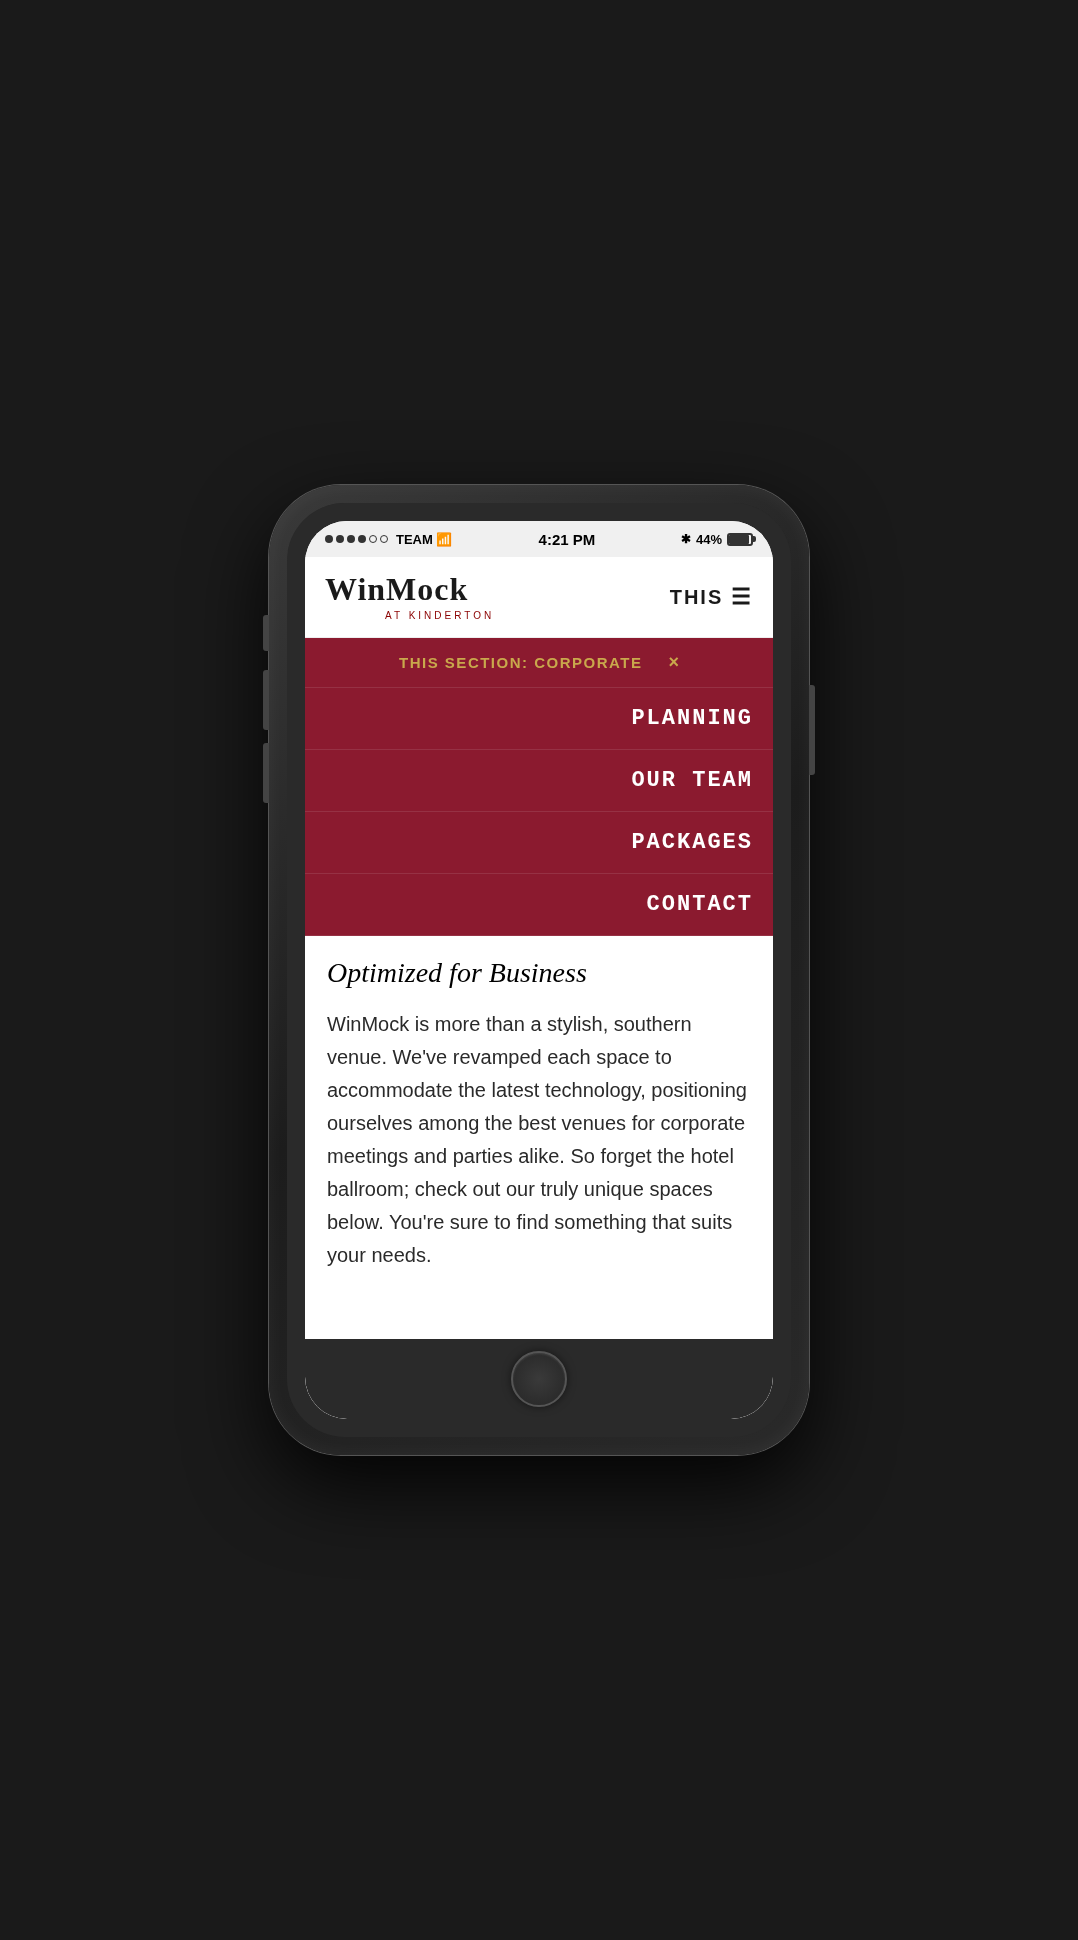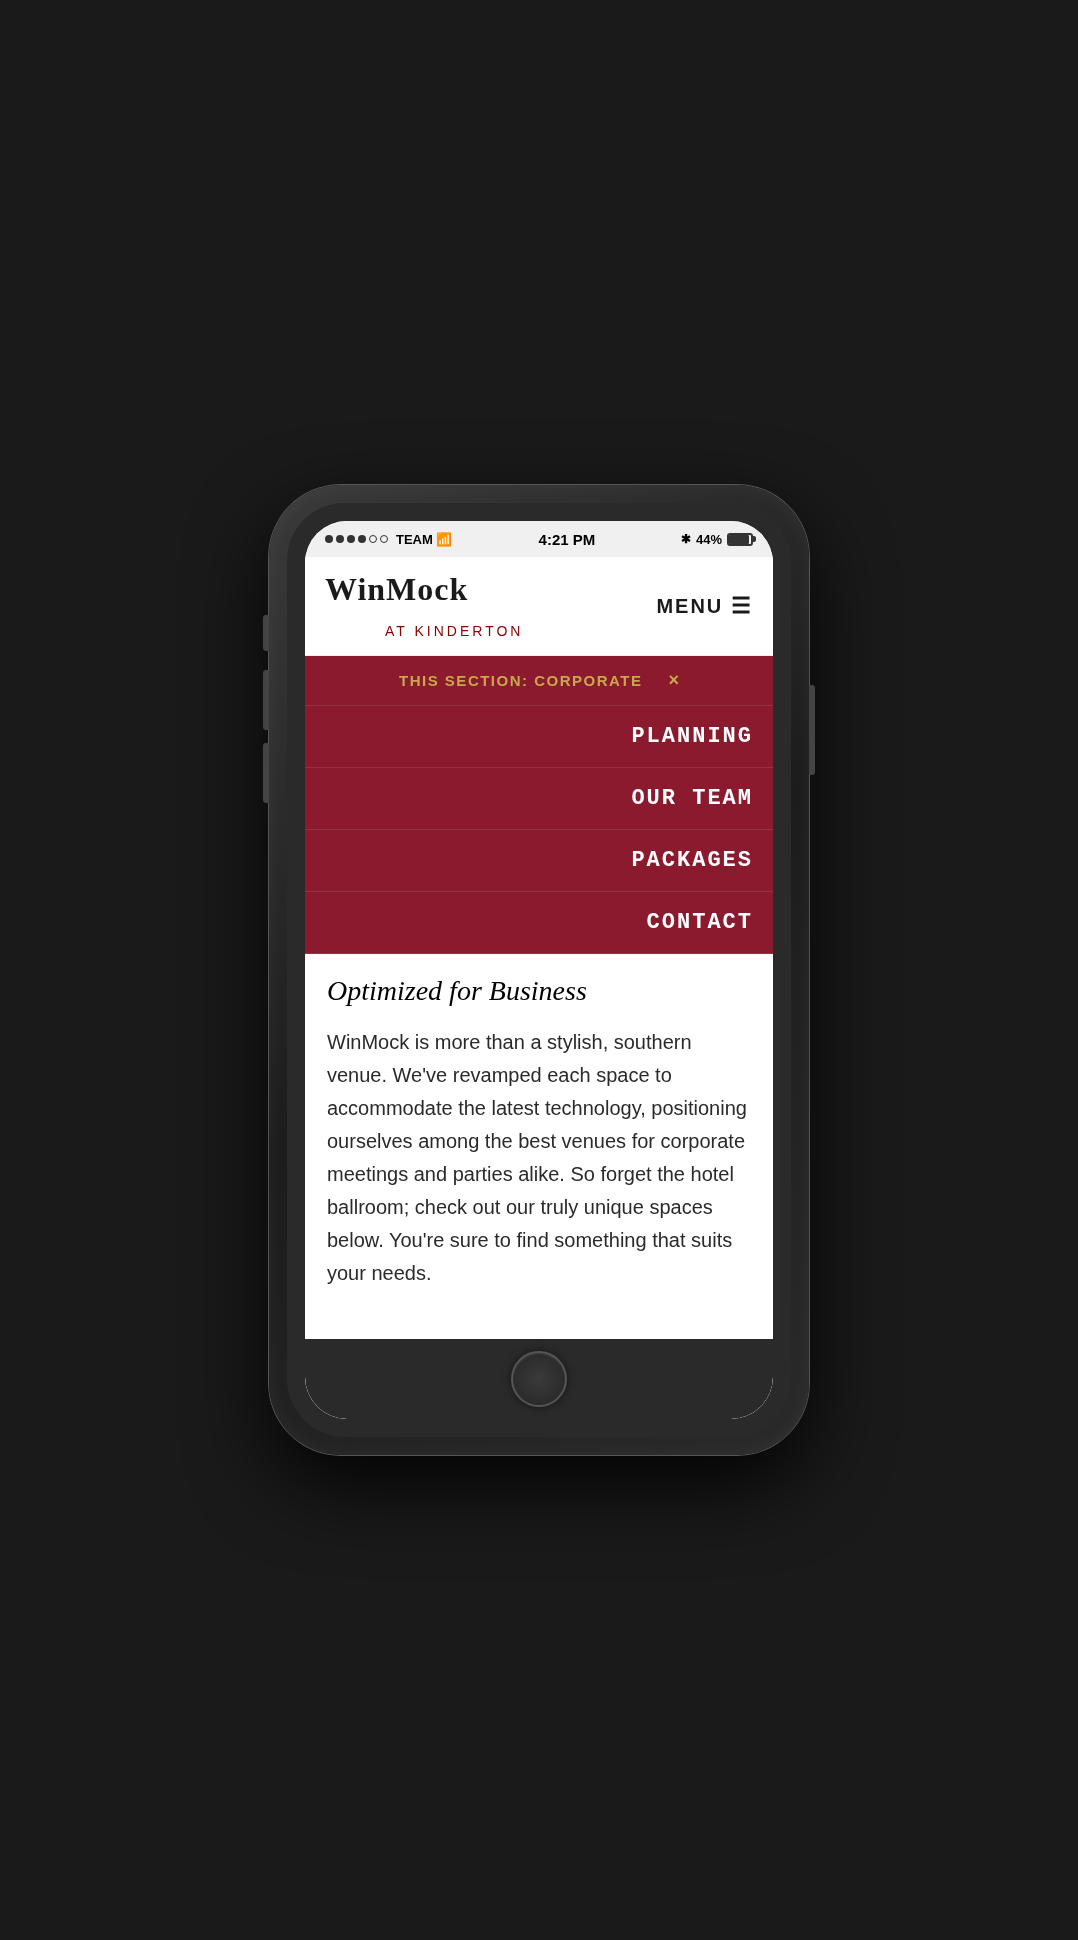--- a/index.html
+++ b/index.html
@@ -244,25 +244,25 @@
     .logo-text {
       font-family: Georgia, 'Times New Roman', serif;
       font-size: 32px;
       font-weight: bold;
       color: #1a1a1a;
       letter-spacing: 1px;
       line-height: 1;
     }
 
     .logo-sub {
-      font-size: 14px;
+      font-size: 10px;
       letter-spacing: 3px;
       color: #8B0000;
       text-transform: uppercase;
-      margin-top: 18px;
+      margin-top: 5px;
       padding-left: 60px;
     }
 
     .menu-btn {
       display: flex;
       align-items: center;
       gap: 8px;
       font-size: 20px;
       font-weight: bold;
       color: #1a1a1a;
@@ -408,21 +408,21 @@
       </div>
 
       <div class="site-content">
 
         <div class="site-header">
           <div class="logo-area">
             <span class="logo-text">WinMock</span>
             <span class="logo-sub">AT KINDERTON</span>
           </div>
           <div class="menu-btn">
-            <span>MENU</span>
+            <span>THIS</span>
             <span class="hamburger-icon">☰</span>
           </div>
         </div>
 
         <div class="nav-menu">
           <div class="nav-section-header">
             <span class="nav-section-label">THIS SECTION: CORPORATE</span>
             <span class="close-x">×</span>
           </div>
           <div class="nav-item">

